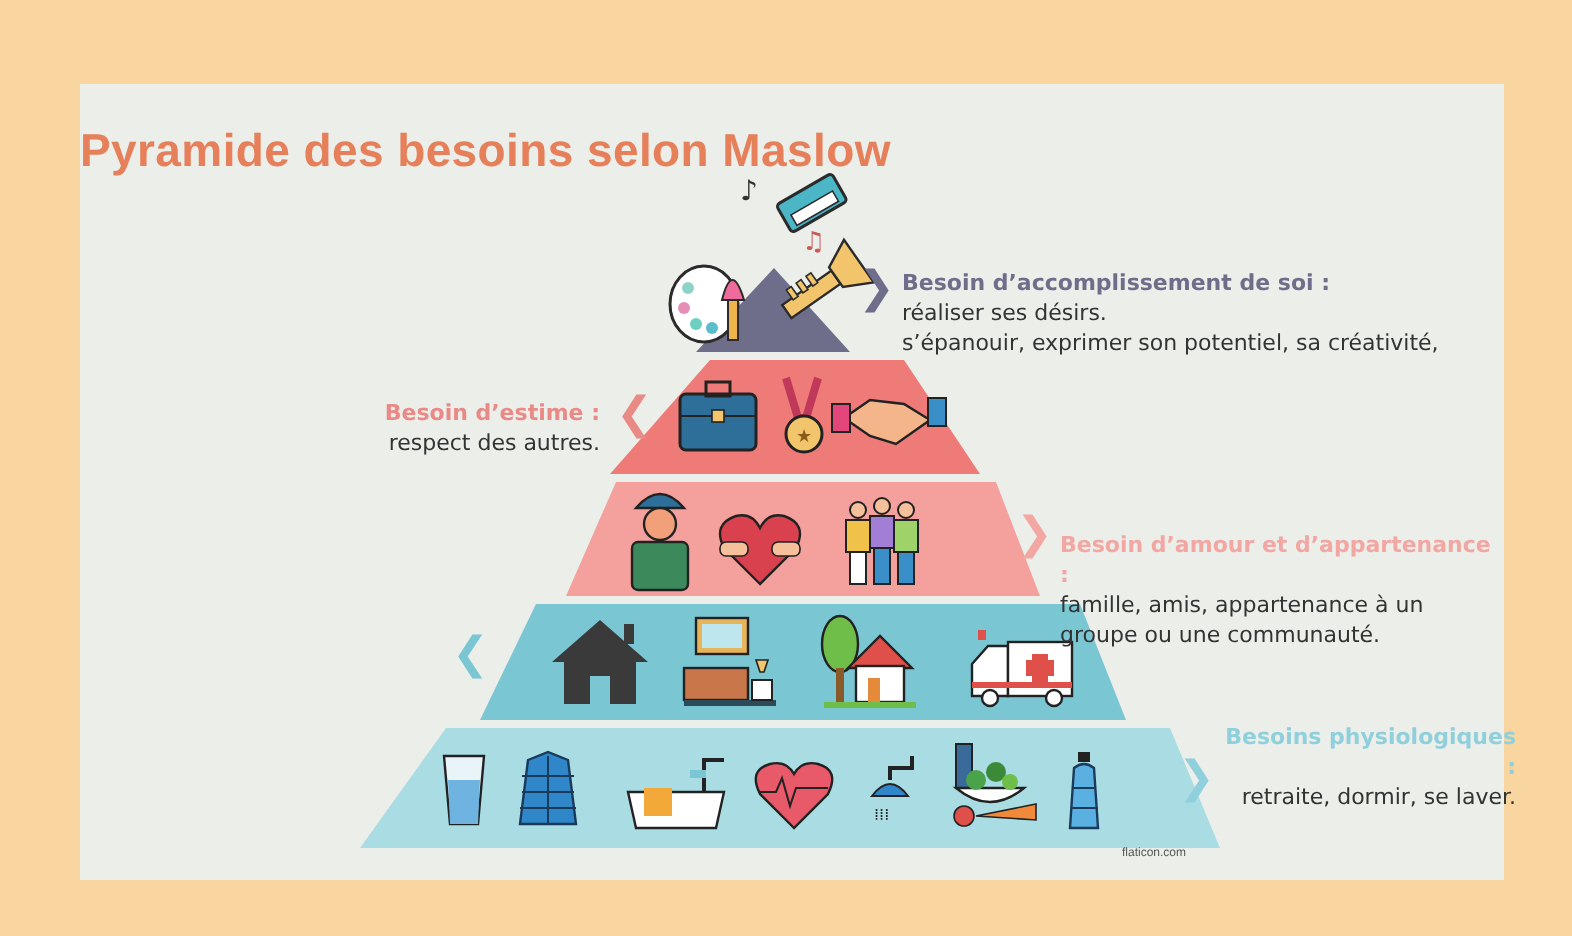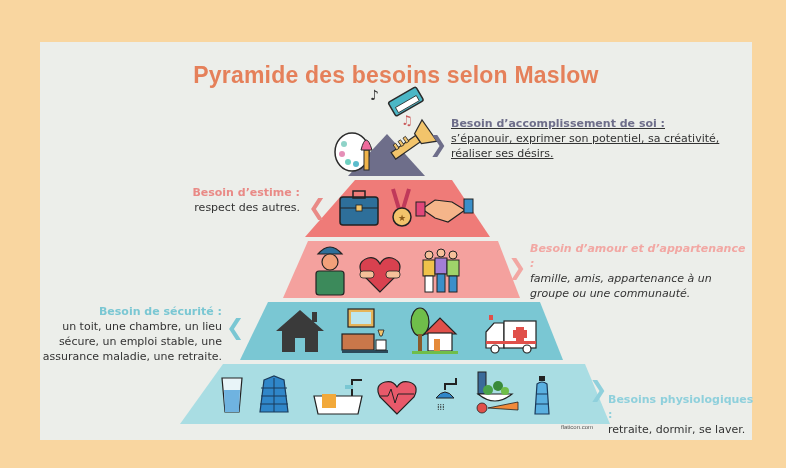--- a/index.html
+++ b/index.html
@@ -1,23 +1,23 @@
 <!DOCTYPE html>
 <html><head>
 <meta charset="utf-8">
 <style>
   html,body{margin:0;padding:0;}
   body{width:786px;height:468px;background:#f9d6a0;position:relative;overflow:hidden;font-family:"DejaVu Sans","Liberation Sans",sans-serif;}
   .panel{position:absolute;left:40px;top:42px;width:712px;height:398px;background:#eceeea;}
-  .title{position:absolute;left:0;top:20px;width:712px;text-align:center;font-family:"Liberation Sans",sans-serif;font-weight:bold;font-size:23px;color:#e5805a;letter-spacing:0.2px;}
+  .title{position:absolute;left:0;top:20px;width:712px;font-family:"Liberation Sans",sans-serif;font-weight:bold;font-size:23px;color:#e5805a;letter-spacing:0.2px;}
   svg.pyr{position:absolute;left:0;top:0;}
   .txt{position:absolute;font-size:11px;line-height:15px;color:#333;}
   .txt .h{font-weight:bold;display:block;}
   .right{text-align:left;}
-  .left{text-align:right;}
+  .left{text-align:right;margin-top:14px;}
   .chev{position:absolute;font-size:22px;font-weight:bold;line-height:22px;}
   .credit{position:absolute;left:521px;top:382px;font-size:6px;color:#555;font-family:"Liberation Sans",sans-serif;}
 </style>
 </head>
 <body>
 
 <div class="panel">
   <div class="title">Pyramide des besoins selon Maslow</div>
 
   <svg class="pyr" width="712" height="398">
@@ -167,47 +167,41 @@
     </g>
     <g>
       <rect x="499" y="334" width="6" height="5" fill="#222"></rect>
       <path d="M497 342 Q502 338 507 342 L509 372 L495 372 Z" fill="#5ab0e0" stroke="#1a3a5a" stroke-width="1.2"></path>
       <line x1="496" y1="352" x2="508" y2="352" stroke="#1a3a5a"></line>
         <line x1="496" y1="362" x2="509" y2="362" stroke="#1a3a5a"></line>
     </g>
   </svg>
 
   <div class="chev" style="left:389px;top:92px;color:#6e6e8a;">❯</div>
-  <div class="txt right" style="left:411px;top:74px;width:300px;text-decoration:underline;">
+  <div class="txt right" style="left:411px;top:92px;width:300px;">
     <span class="h" style="color:#6e6e8a;">Besoin d’accomplissement de soi :</span>
+    <span style="display:block">réaliser ses désirs.</span>
     <span style="display:block">s’épanouir, exprimer son potentiel, sa créativité,</span>
-    <span style="display:block">réaliser ses désirs.</span>
   </div>
 
   <div class="txt left" style="left:20px;top:143px;width:240px;">
     <span class="h" style="color:#e98a86;">Besoin d’estime :</span>
     <span style="display:block">respect des autres.</span>
   </div>
   <div class="chev" style="left:268px;top:155px;color:#e98a86;">❮</div>
 
   <div class="chev" style="left:468px;top:215px;color:#f2a7a3;">❯</div>
-  <div class="txt right" style="left:490px;top:199px;width:220px;font-style:italic;">
+  <div class="txt right" style="left:490px;top:223px;width:220px;">
     <span class="h" style="color:#f2a7a3;">Besoin d’amour et d’appartenance :</span>
     <span style="display:block">famille, amis, appartenance à un</span>
     <span style="display:block">groupe ou une communauté.</span>
   </div>
 
-  <div class="txt left" style="left:0px;top:262px;width:182px;">
-    <span class="h" style="color:#7ac7d3;">Besoin de sécurité :</span>
-    <span style="display:block">un toit, une chambre, un lieu</span>
-    <span style="display:block">sécure, un emploi stable, une</span>
-    <span style="display:block">assurance maladie, une retraite.</span>
-  </div>
   <div class="chev" style="left:186px;top:275px;color:#7ac7d3;">❮</div>
 
   <div class="chev" style="left:549px;top:337px;color:#8fd0dc;">❯</div>
-  <div class="txt right" style="left:568px;top:350px;width:150px;">
+  <div class="txt right" style="left:568px;top:319px;width:150px;text-align:right;">
     <span class="h" style="color:#8fd0dc;">Besoins physiologiques :</span>
     <span style="display:block">retraite, dormir, se laver.</span>
   </div>
 
   <div class="credit">flaticon.com</div>
 </div>
 
 </body></html>

